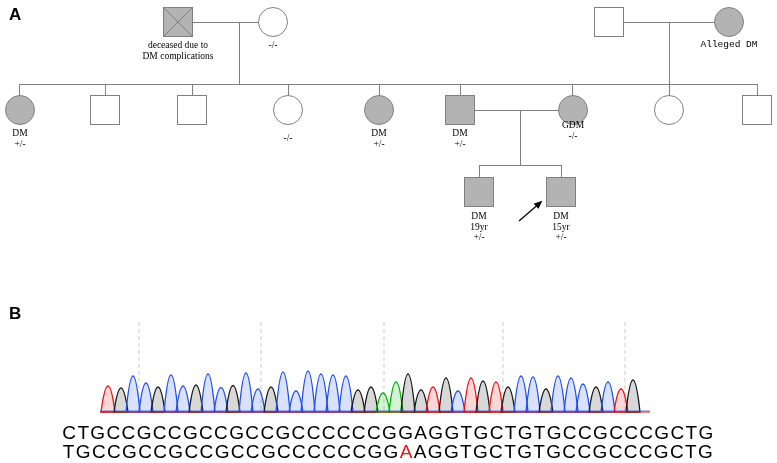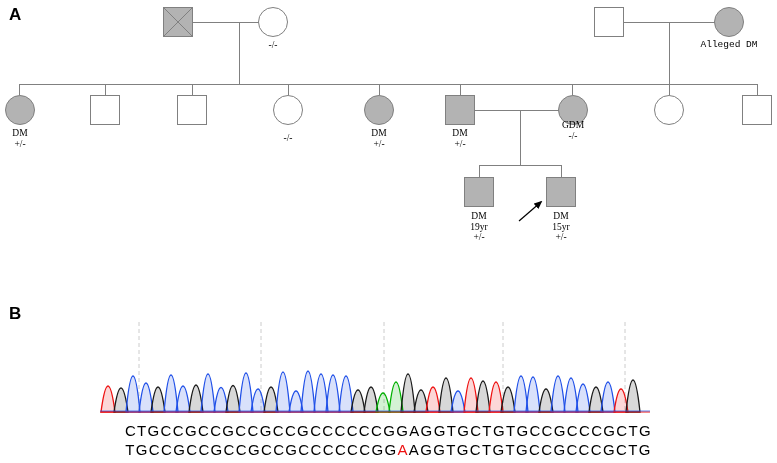--- a/index.html
+++ b/index.html
@@ -23,38 +23,40 @@
   .lab{position:absolute;text-align:center;font-size:9.5px;line-height:10.5px;
        white-space:pre;color:#000;}
   .caption{position:absolute;text-align:center;font-size:9.5px;
        line-height:11px;white-space:pre;}
   .deceased-x{position:absolute;overflow:visible;}
 
   
   #chromo{position:absolute;left:100px;top:322px;width:550px;height:95px;}
   #chromo svg{display:block;}
   .seqrow{position:absolute;left:0;width:777px;text-align:center;
-       font-family:"Liberation Sans",sans-serif;font-size:15px;
+       font-family:"Liberation Sans",sans-serif;font-size:19px;
        letter-spacing:1.35px;white-space:pre;}
   #seq1{top:422px;}
   #seq2{top:441px;}
   .mut{color:#ee1111;}
 </style>
 </head>
 <body>
 
 <div class="panel-letter" id="panelA-letter">A</div>
 
 <div id="pedigree">
 
   <div class="sym sq fill-grey" style="left:163px;top:7px;"></div>
   <svg class="deceased-x" width="32" height="32" style="left:162px;top:6px;">
     <line x1="1.5" y1="1.5" x2="30.5" y2="30.5" stroke="#808080" stroke-width="1"></line>
     <line x1="30.5" y1="1.5" x2="1.5" y2="30.5" stroke="#808080" stroke-width="1"></line>
   </svg>
+  <div class="caption" style="left:128px;top:40px;width:100px;">deceased due to
+DM complications</div>
 
   <div class="sym ci fill-none" style="left:258px;top:7px;"></div>
   <div class="lab" style="left:248px;top:40px;width:50px;">-/-</div>
 
   <div class="ln lh" style="left:193px;top:22px;width:66px;"></div>
 
   <div class="ln lv" style="left:239px;top:22px;height:62px;"></div>
 
   <div class="ln lh" style="left:19px;top:84px;width:660px;"></div>
 

